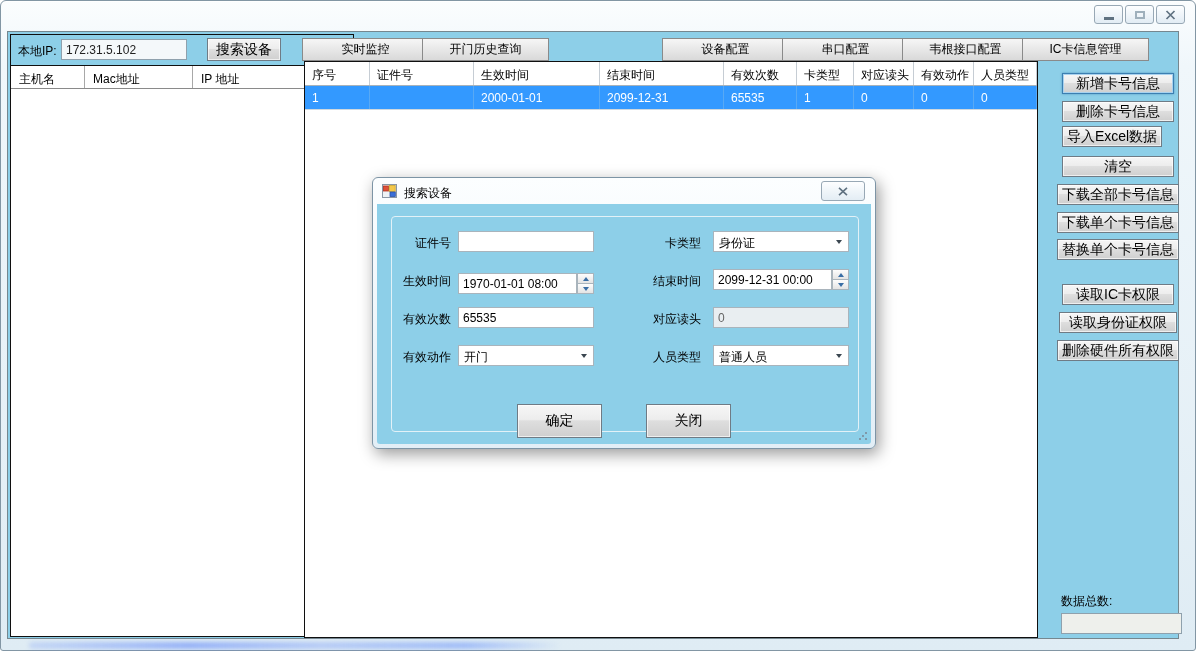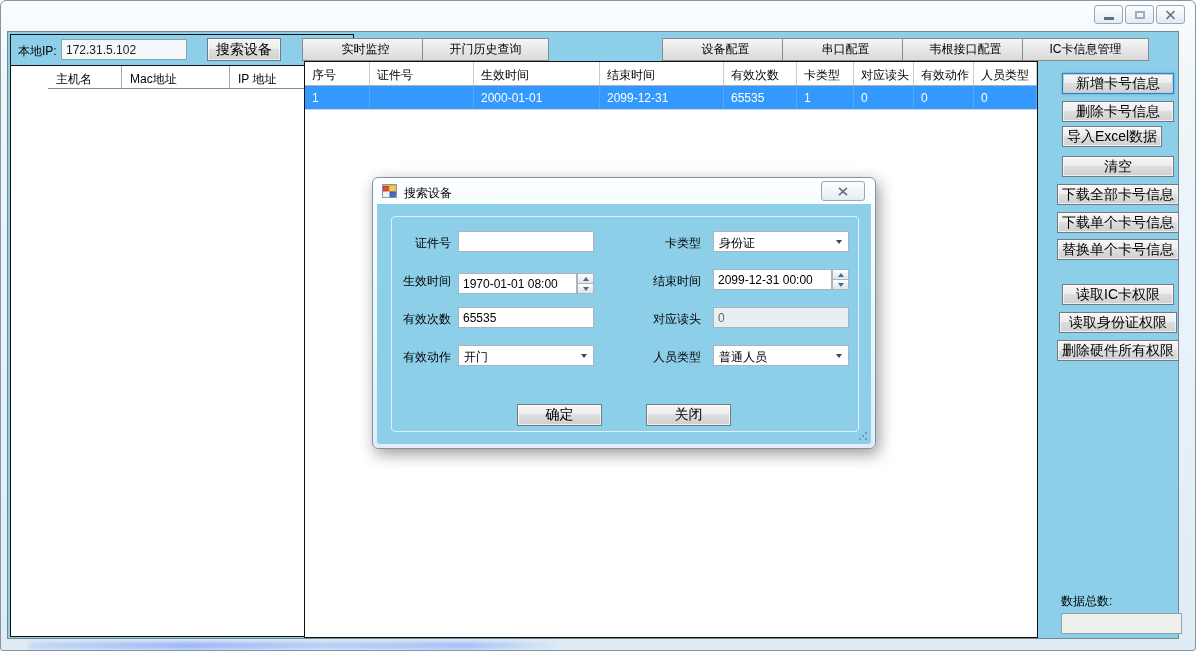--- a/index.html
+++ b/index.html
@@ -37,21 +37,21 @@
 
   
   .left-panel { position:absolute; left:2px; top:2px; width:344px; height:603px; border:1px solid #101010; background:#8dcfe8; }
   .ip-label { position:absolute; left:7px; top:8px; }
   .ip-input {
     position:absolute; left:50px; top:4px; width:126px; height:21px;
     border:1px solid #8fa1ad; background:#f4f8fa; padding:0 4px;
     font-family:"Liberation Sans","DejaVu Sans",sans-serif; font-size:12px; color:#222;
   }
   .search-btn { position:absolute; left:196px; top:3px; width:74px; height:23px; }
-  .device-list { position:absolute; left:0; right:0; top:30px; bottom:0; background:#fff; border-top:1px solid #101010;padding-left:37px; }
+  .device-list { position:absolute; left:0; right:0; top:30px; bottom:0; background:#fff; border-top:1px solid #101010; }
   .device-header { display:flex; height:23px; border-bottom:1px solid #8a8a8a; }
   .dh-cell { border-right:1px solid #a8a8a8; padding:5px 0 0 8px; }
 
   
   .tab {
     position:absolute; top:6px; height:23px; width:127px;
     background:linear-gradient(#f6f6f6,#d9d9d9);
     border:1px solid #8a8a8a; text-align:center; line-height:21px; cursor:default;
   }
   .tab.active { top:2px; height:28px; background:#fff; border-bottom:0; line-height:25px; z-index:3; }
@@ -113,21 +113,21 @@
   .spin-btn { position:absolute; left:0; width:17px; height:11px; border:1px solid #a9b4bc; background:linear-gradient(#fdfdfd,#e4e4e4); display:flex; align-items:center; justify-content:center; }
   .spin-btn.up { top:0; } .spin-btn.down { top:10px; }
   .tri-up { width:0; height:0; border-left:3px solid transparent; border-right:3px solid transparent; border-bottom:4px solid #3a6ea5; }
   .tri-down { width:0; height:0; border-left:3px solid transparent; border-right:3px solid transparent; border-top:4px solid #3a6ea5; }
 
   .combo { position:absolute; inset:0; background:#fff; border:1px solid #a9b4bc; }
   .combo-text { position:absolute; left:5px; top:3px; }
   .combo-btn { position:absolute; right:1px; top:1px; width:16px; height:17px; display:flex; align-items:center; justify-content:center; }
   .combo-tri { width:0; height:0; border-left:3.5px solid transparent; border-right:3.5px solid transparent; border-top:4px solid #3b4650; }
 
-  .dlg-btn { position:absolute; top:200px; width:85px; height:22px; }
+  .dlg-btn { position:absolute; top:200px; width:85px; height:34px; }
   .resize-grip {
     position:absolute; right:3px; bottom:3px; width:10px; height:10px;
     background-image:
       radial-gradient(circle at 8px 2px,#7f98a8 1px,transparent 1.4px),
       radial-gradient(circle at 8px 8px,#7f98a8 1px,transparent 1.4px),
       radial-gradient(circle at 2px 8px,#7f98a8 1px,transparent 1.4px),
       radial-gradient(circle at 5px 5px,#7f98a8 1px,transparent 1.4px);
   }
 </style>
 </head>

